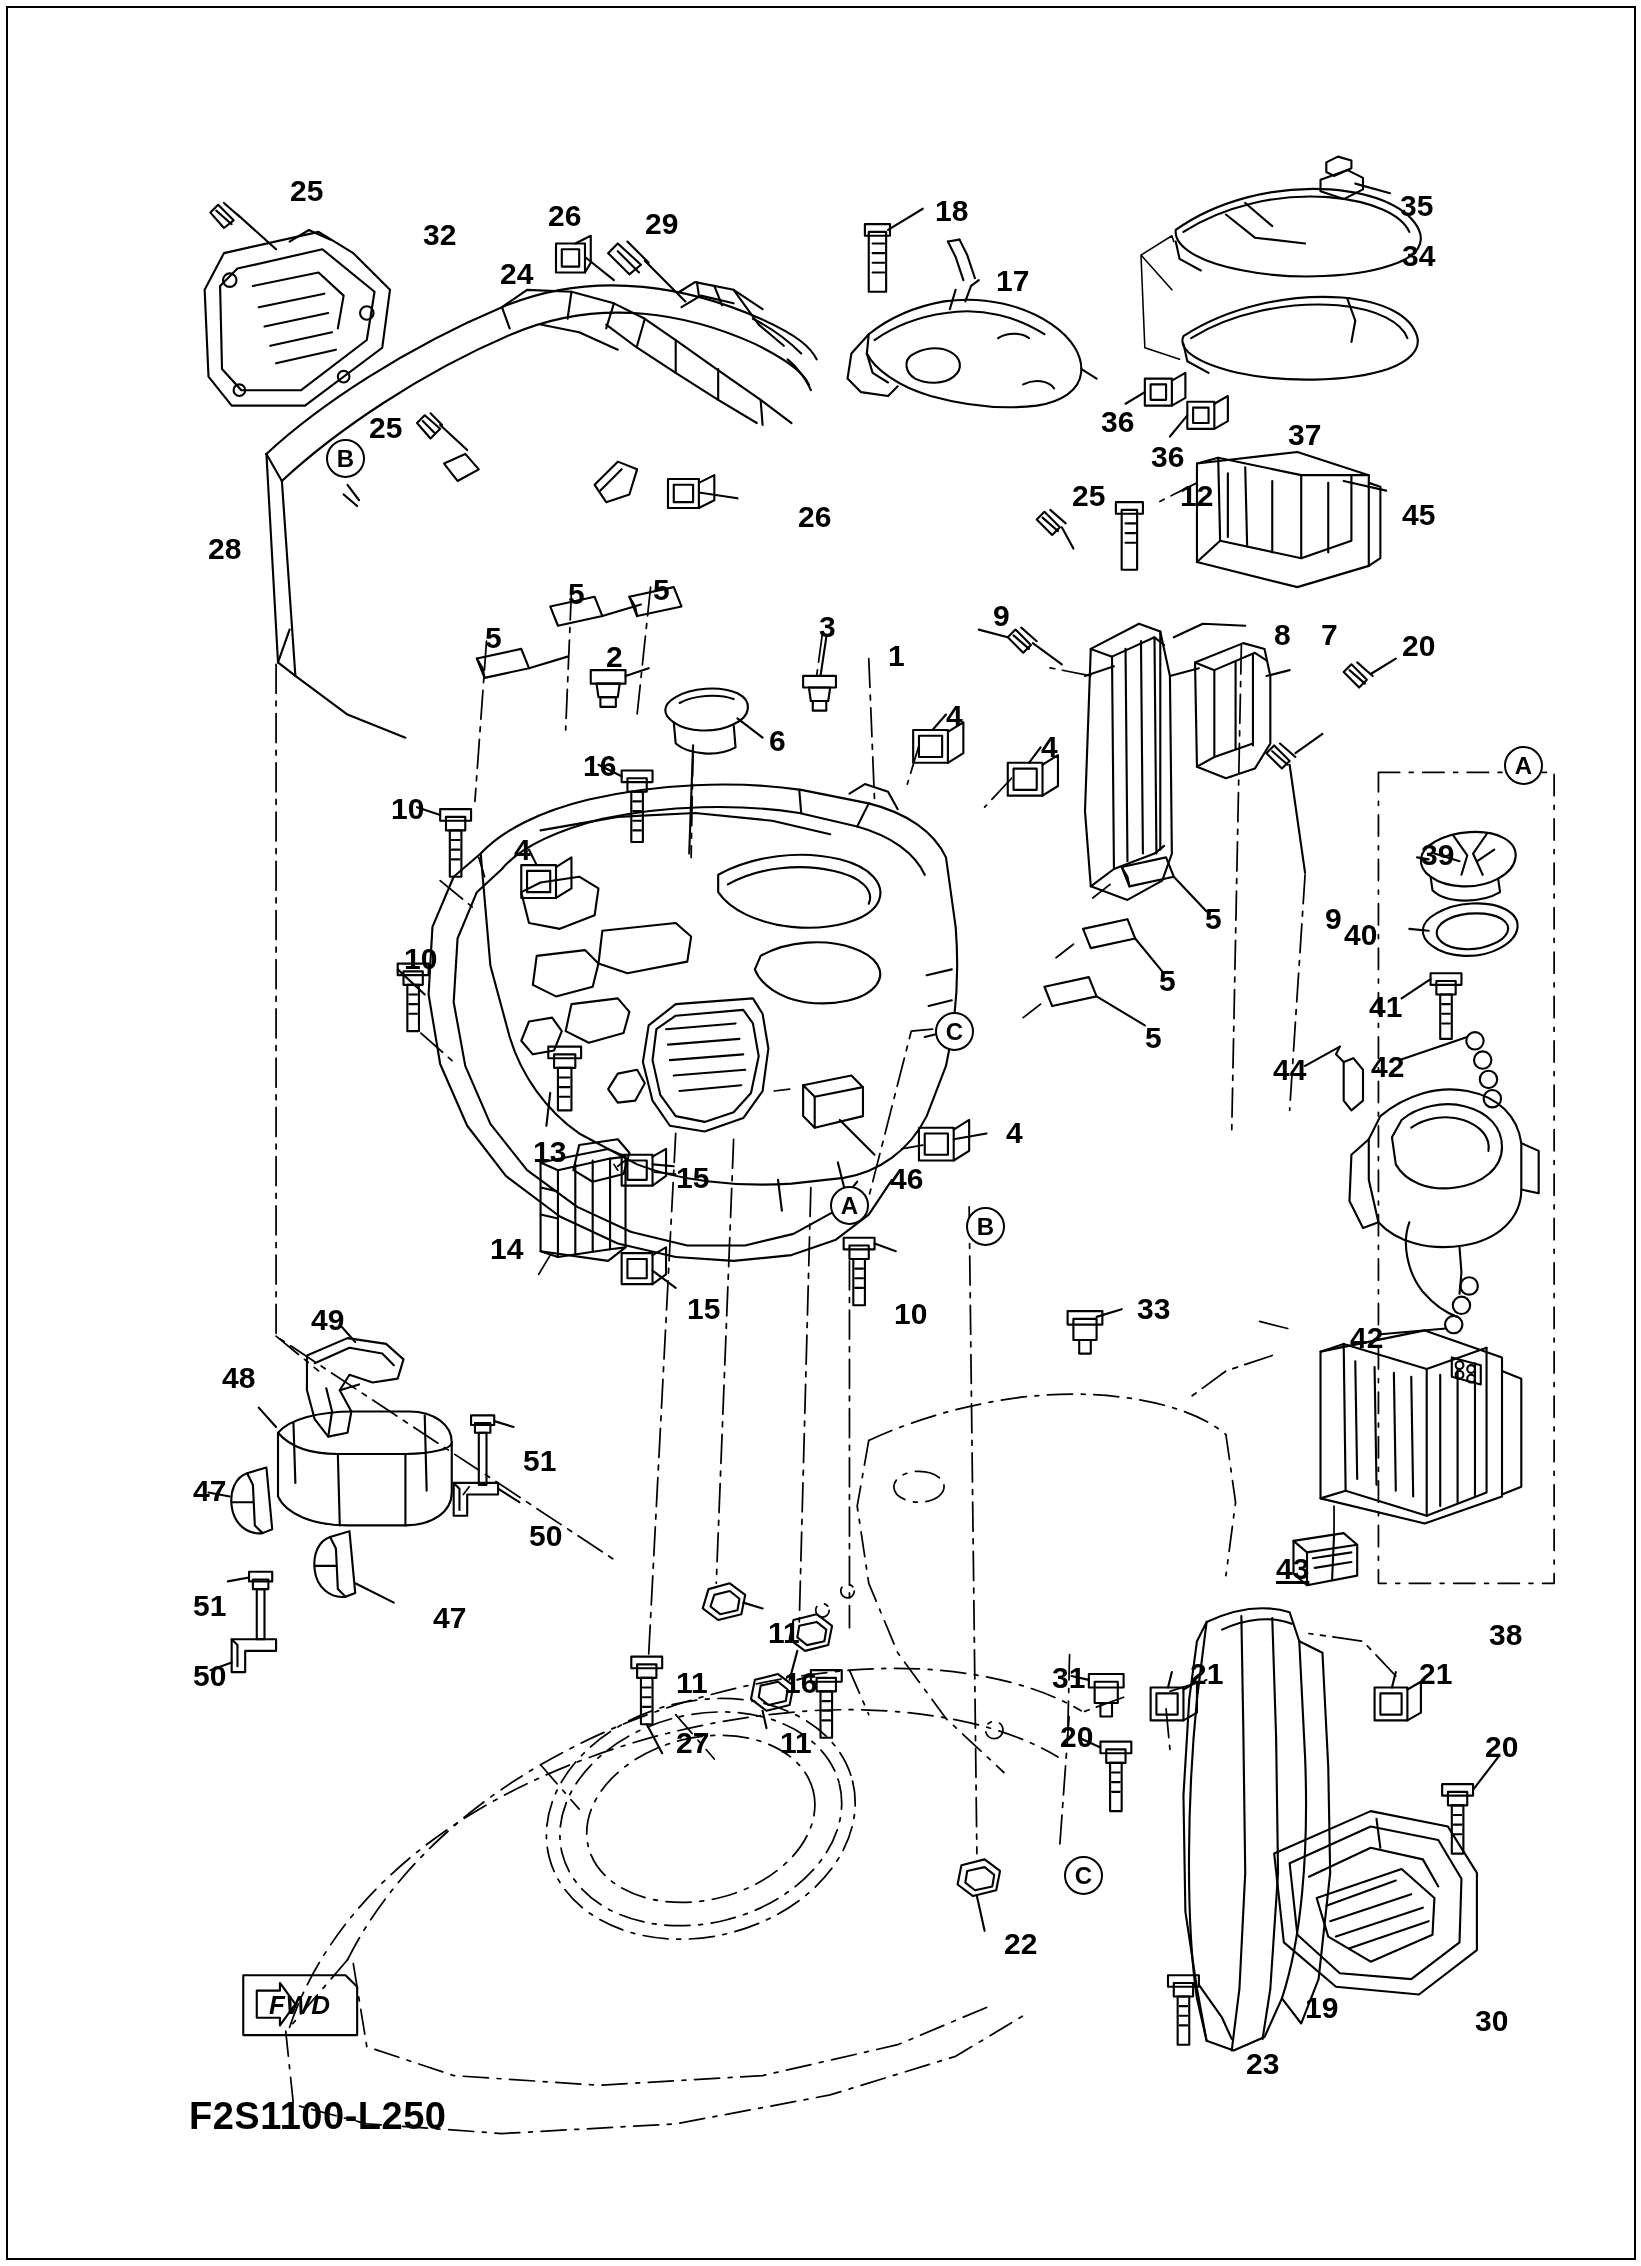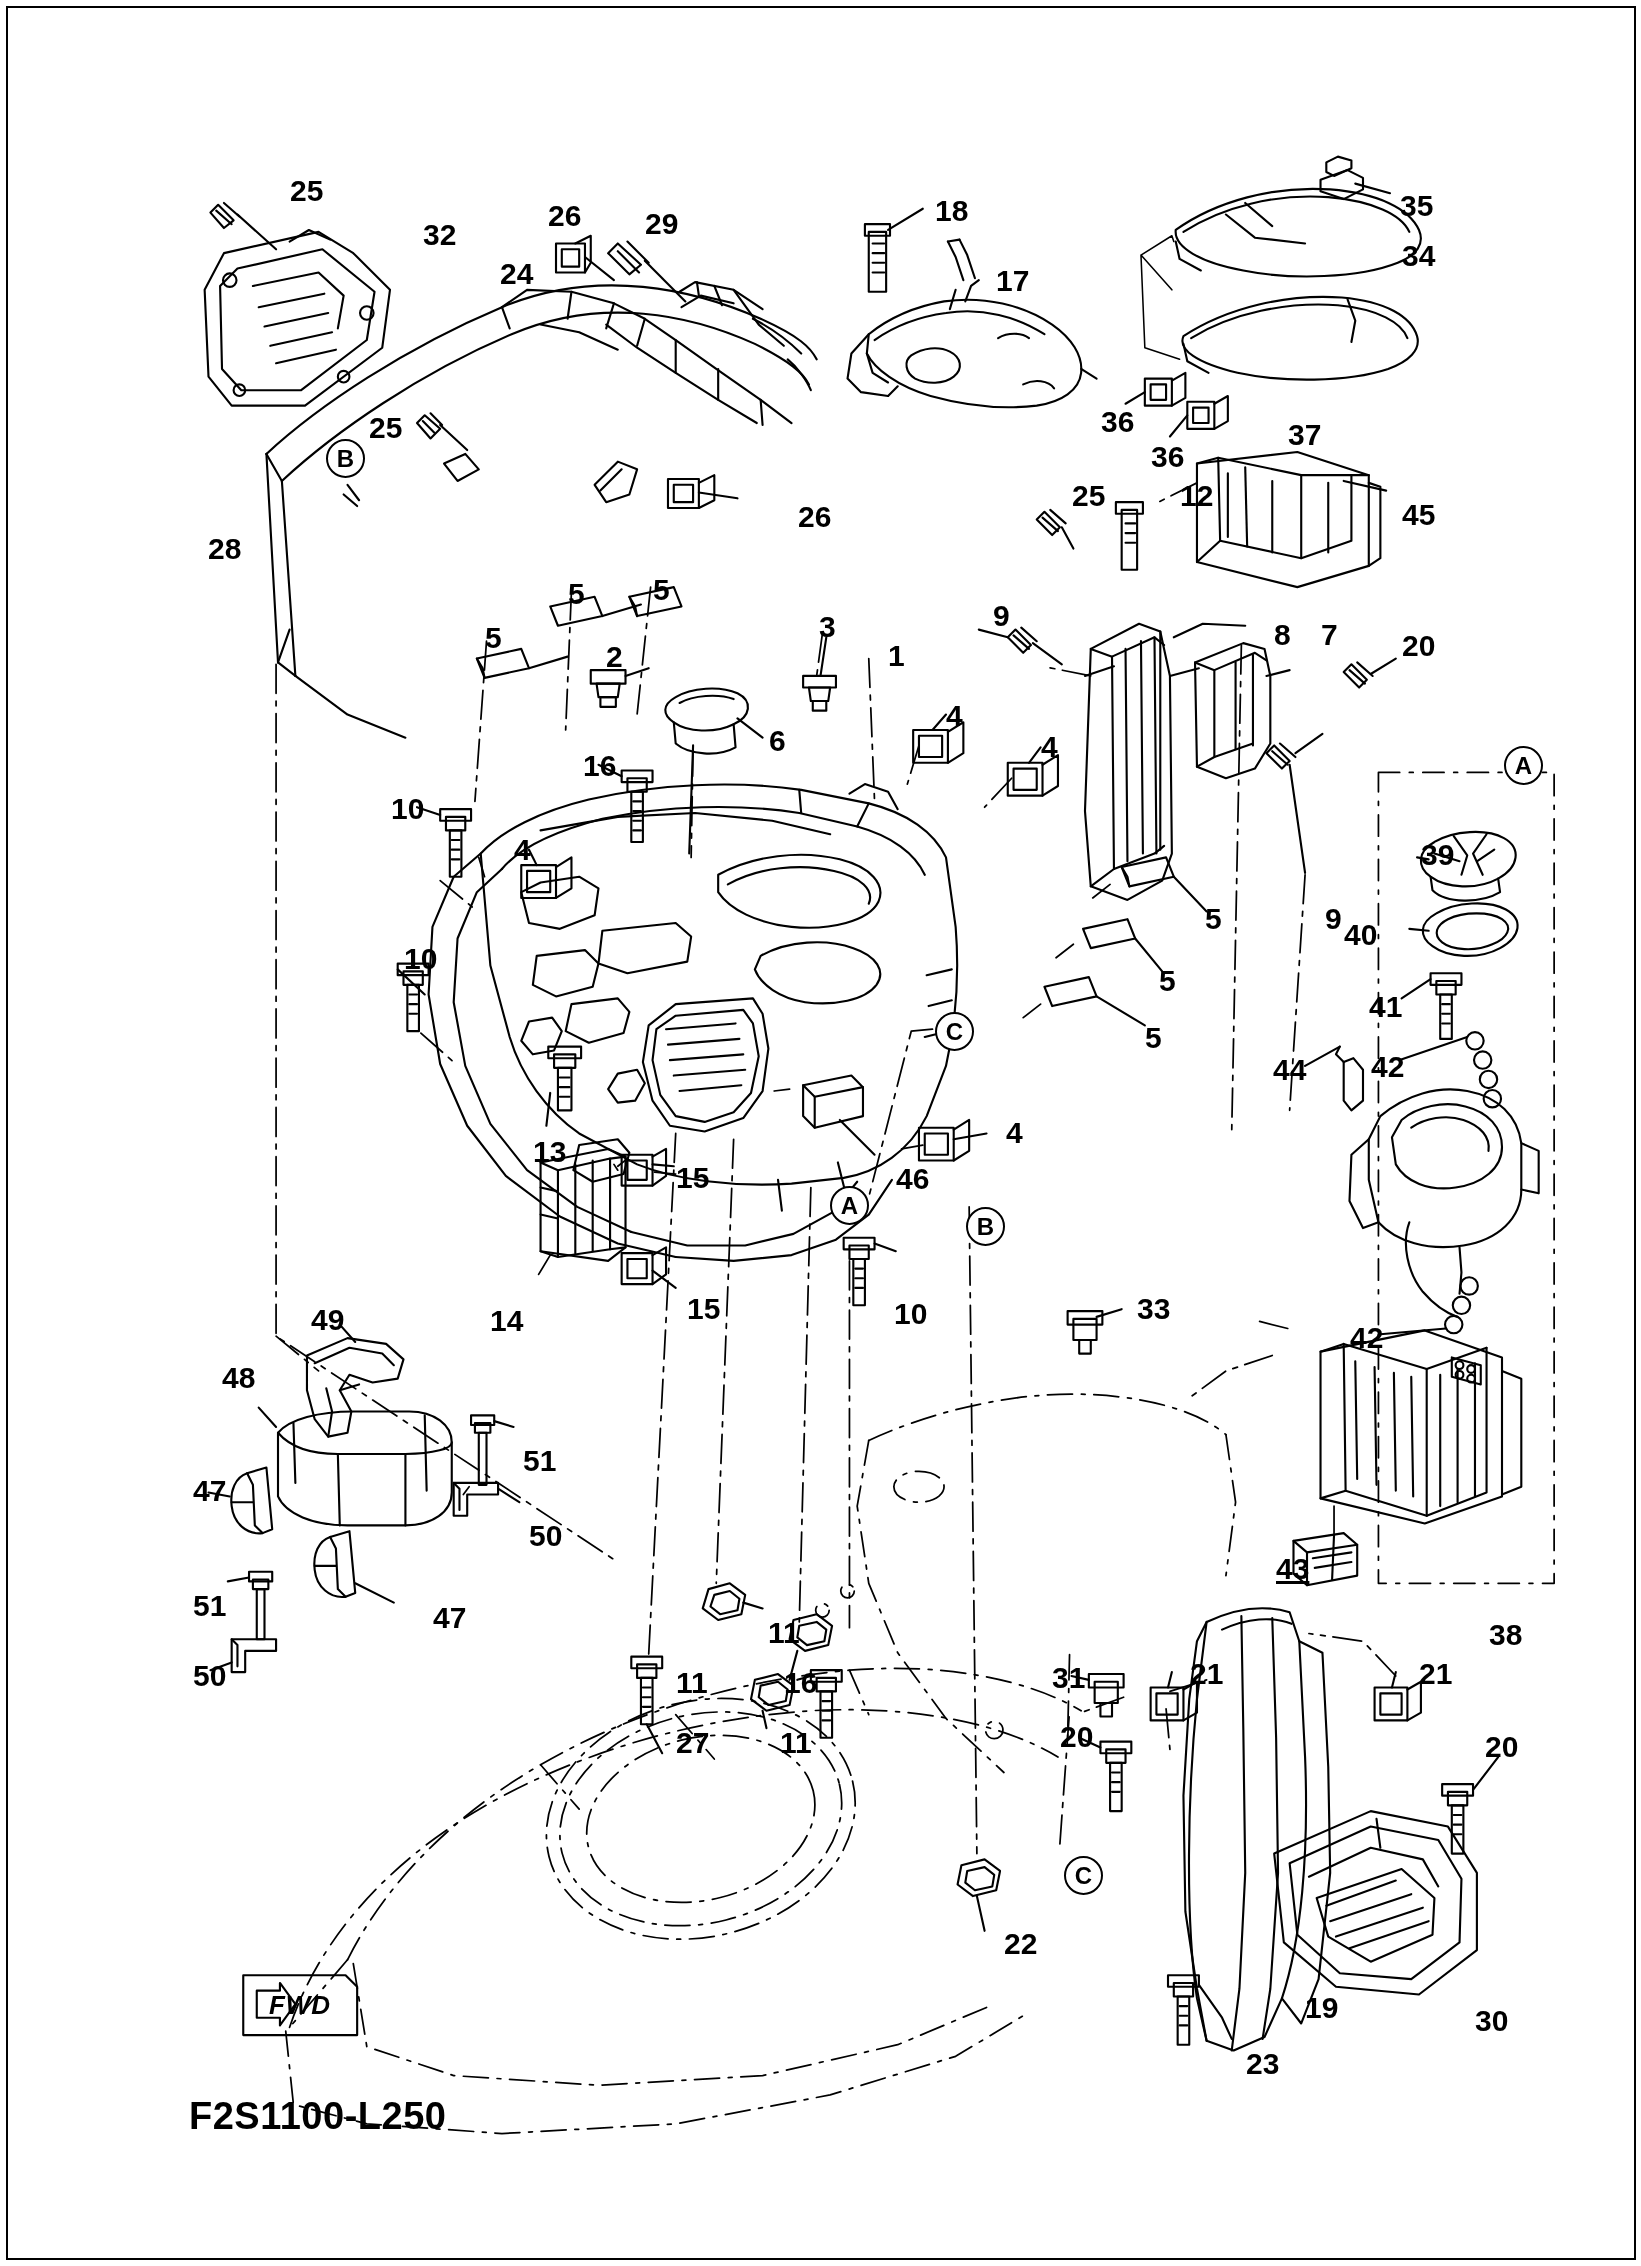--- a/index.html
+++ b/index.html
@@ -772,23 +772,23 @@
       <div class="callout" style="left: 1369px; top: 992px;">41</div>
       <div class="callout" style="left: 1371px; top: 1052px;">42</div>
       <div class="callout" style="left: 1205px; top: 904px;">5</div>
       <div class="callout" style="left: 1325px; top: 904px;">9</div>
       <div class="callout" style="left: 1159px; top: 966px;">5</div>
       <div class="callout" style="left: 1145px; top: 1023px;">5</div>
       <div class="callout" style="left: 404px; top: 944px;">10</div>
       <div class="callout" style="left: 1273px; top: 1055px;">44</div>
       <div class="callout" style="left: 533px; top: 1137px;">13</div>
       <div class="callout" style="left: 1006px; top: 1118px;">4</div>
-      <div class="callout" style="left: 890px; top: 1164px; margin-left: 6px;">46</div>
+      <div class="callout" style="left: 890px; top: 1164px;">46</div>
       <div class="callout" style="left: 676px; top: 1163px;">15</div>
-      <div class="callout" style="left: 490px; top: 1306px;">14</div>
+      <div class="callout" style="left: 490px; top: 1234px;">14</div>
       <div class="callout" style="left: 687px; top: 1294px;">15</div>
       <div class="callout" style="left: 894px; top: 1299px;">10</div>
       <div class="callout" style="left: 1137px; top: 1294px;">33</div>
       <div class="callout" style="left: 1350px; top: 1323px;">42</div>
       <div class="callout" style="left: 311px; top: 1305px;">49</div>
       <div class="callout" style="left: 222px; top: 1363px;">48</div>
       <div class="callout" style="left: 193px; top: 1476px;">47</div>
       <div class="callout" style="left: 523px; top: 1446px;">51</div>
       <div class="callout" style="left: 529px; top: 1521px;">50</div>
       <div class="callout" style="left: 433px; top: 1603px;">47</div>

